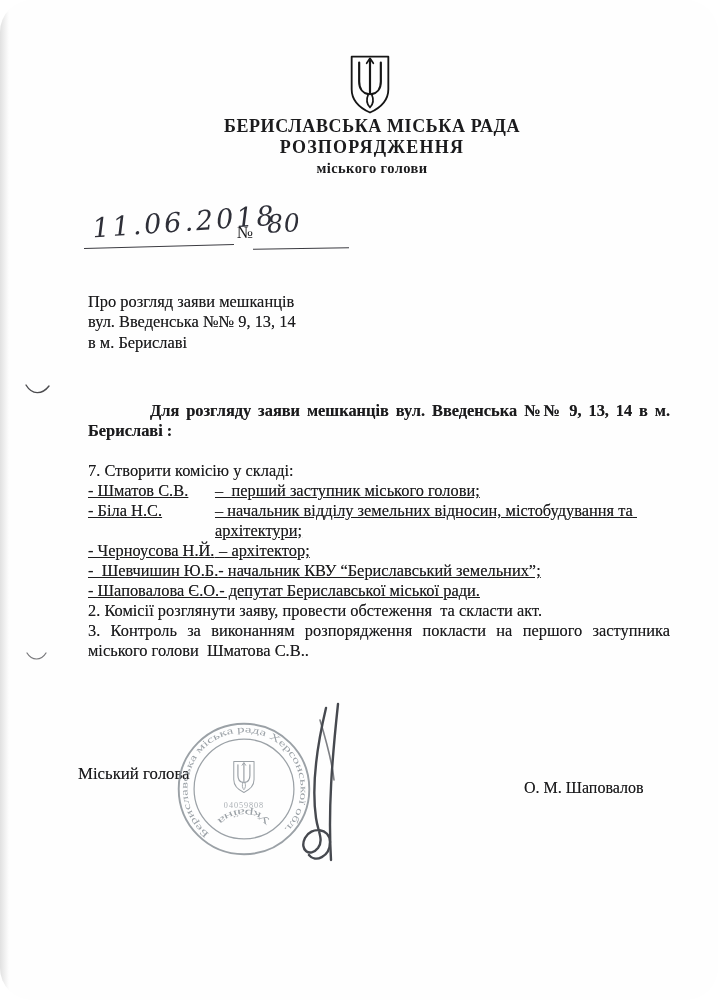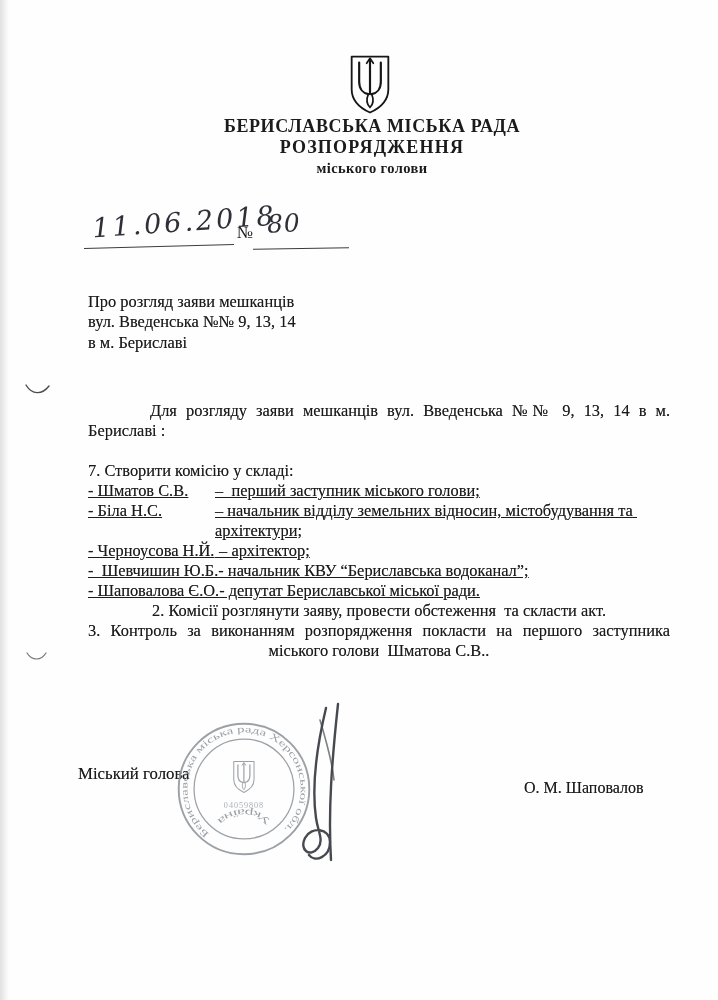--- a/index.html
+++ b/index.html
@@ -1,19 +1,20 @@
 <!DOCTYPE html>
 <html><head>
 <meta charset="utf-8">
 <style>
   html,body { margin:0; padding:0; background:#ffffff; }
   .page {
     position:relative; width:718px; height:1000px; overflow:hidden;
     background:#fefefe; color:#1b1b1d;
     font-family:"Liberation Serif", serif;
+    border-radius:32px;
   }
   .abs { position:absolute; }
   .scan-edge {
     position:absolute; left:0; top:0; width:9px; height:100%;
     background:linear-gradient(to right, rgba(110,110,110,.20), rgba(255,255,255,0));
   }
   
   .emblem { position:absolute; left:345px; top:54px; width:50px; height:62px; color:#161616; }
   .h-center { left:13px; width:718px; text-align:center; }
   .org-name  { top:116px; font-size:18px; font-weight:bold; letter-spacing:.6px; }
@@ -23,29 +24,29 @@
   .hw { font-family:"DejaVu Serif", serif; font-style:italic; color:#2e2f38; }
   .date-hw { left:92px; top:206px; font-size:27px; letter-spacing:3px; transform:rotate(-4deg); }
   .num-hw  { left:267px; top:209px; font-size:25px; letter-spacing:1px; transform:rotate(-3deg); }
   .uline { border-top:1.6px solid #3b3b41; height:0; }
   .date-uline { left:84px; top:246px; width:150px; transform:rotate(-1.5deg); }
   .num-uline  { left:253px; top:248px; width:96px;  transform:rotate(-1deg); }
   .no-sign { left:237px; top:223px; font-size:17px; }
   
   .typed { font-size:16.4px; line-height:20.4px; text-shadow:0 0 .4px rgba(20,20,20,.55); }
   .subject { left:88px; top:292px; }
-  .intro { left:88px; top:401px; width:582px; }
+  .intro { left:88px; top:401px; width:582px;font-weight:bold; }
   .jline { display:block; text-align:justify; text-align-last:justify; }
   .intro .ind { text-indent:62px; }
   .order { left:88px; top:461px; width:582px; line-height:20px; }
   .bold { font-weight:bold; }
   .row { display:flex;text-decoration:underline; }
   .row-name { flex:0 0 auto; min-width:127px; white-space:pre; }
   .row-desc { flex:1 1 auto; white-space:pre-wrap; }
-  .pre { white-space:pre-wrap;text-align:center; }
+  .pre { white-space:pre-wrap; }
   
   .mark1 { left:24px; top:381px; }
   .mark2 { left:25px; top:649px; }
   
   .sig-pos  { left:78px;  top:764px; font-size:16.8px; }
   .sig-name { left:524px; top:778px; font-size:16px; }
   .stamp { left:172px; top:717px; width:144px; height:144px; color:#8e959b; opacity:.88; }
   .stamp text { font-family:"Liberation Serif", serif; }
   .scribble { left:286px; top:700px; width:62px; height:170px; }
 </style>
@@ -103,21 +104,21 @@
     <div class="row">
       <span class="row-name">- Біла Н.С.</span>
       <span class="row-desc">– начальник відділу земельних відносин, містобудування та архітектури;</span>
     </div>
     <div class="row">
       <span class="row-name">- Черноусова Н.Й.</span>
       <span class="row-desc"> – архітектор;</span>
     </div>
     <div class="row">
       <span class="row-name">-  Шевчишин Ю.Б.</span>
-      <span class="row-desc">- начальник КВУ “Бериславська водоканал”;</span>
+      <span class="row-desc">- начальник КВУ “Бериславський земельних”;</span>
     </div>
     <div class="row">
       <span class="row-name">- Шаповалова Є.О.</span>
       <span class="row-desc">- депутат Бериславської міської ради.</span>
     </div>
     <div class="pre">2. Комісії розглянути заяву, провести обстеження  та скласти акт.</div>
     <div>
       <span class="jline">3. Контроль за виконанням розпорядження покласти на першого заступника</span>
       <span class="pre" style="display:block">міського голови  Шматова С.В..</span>
     </div>

